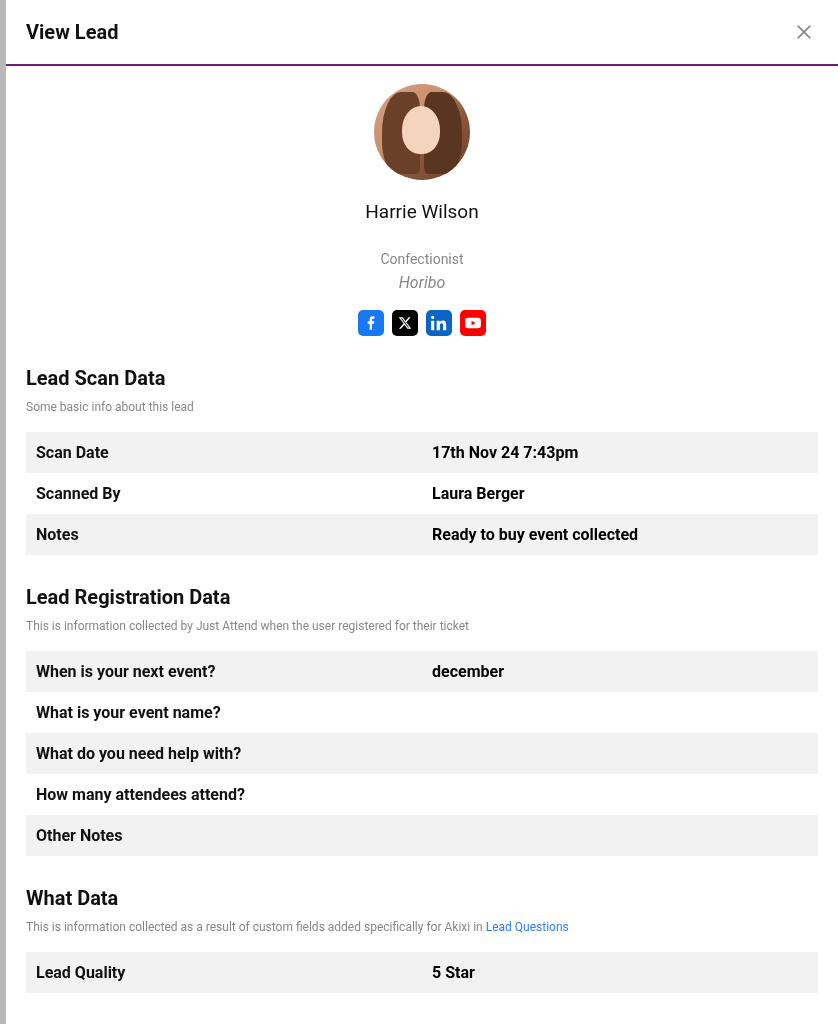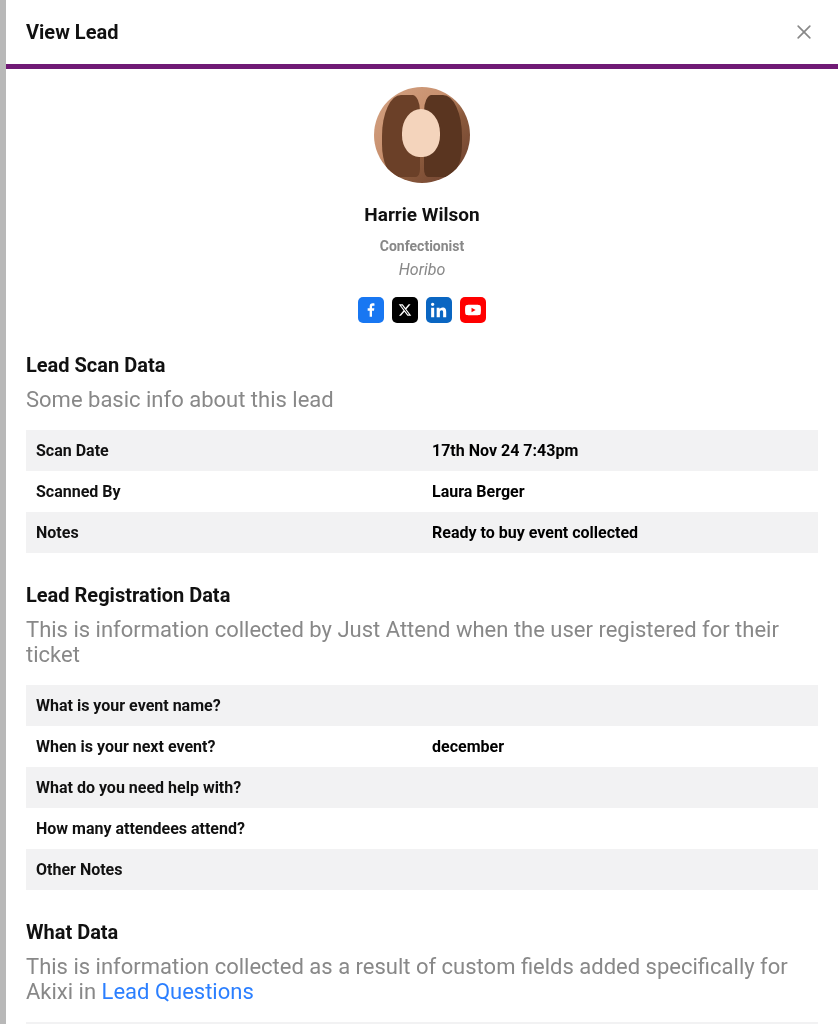--- a/index.html
+++ b/index.html
@@ -24,21 +24,21 @@
     .modal {
       margin-left: 6px;
       width: 832px;
       background: #fff;
     }
     .modal-header {
       display: flex;
       justify-content: space-between;
       align-items: center;
       padding: 18px 20px 18px 20px;
-      border-bottom: 5px solid #701a75;
+      border-bottom: 2px solid #701a75;
     }
     .modal-title {
       font-size: 20px;
       font-weight: 700;
       color: #111;
     }
     .close-btn {
       background: none;
       border: none;
       cursor: pointer;
@@ -98,27 +98,27 @@
       position: absolute;
       right: 8px;
       top: 8px;
       width: 38px;
       height: 82px;
       background: #5a3520;
       border-radius: 20% 50% 40% 10%;
     }
     .profile-name {
       font-size: 19px;
-      font-weight: 700;
-      color: #111;
-      margin-bottom: 12px;
+      font-weight: 400;
+      color: #111;
+      margin-bottom: 28px;
     }
     .profile-role {
       font-size: 14px;
-      font-weight: 700;
+      font-weight: 400;
       color: #888;
       margin-bottom: 6px;
     }
     .profile-company {
       font-size: 16px;
       color: #888;
       margin-bottom: 18px;
       font-style: italic;
     }
     .socials {
@@ -141,21 +141,21 @@
     .social-yt { background: #ff0000; }
     .social-btn svg { width: 16px; height: 16px; fill: #fff; }
     .social-x svg { width: 14px; height: 14px; }
     .section-heading {
       font-size: 20px;
       font-weight: 700;
       color: #111;
       margin-bottom: 10px;
     }
     .section-sub {
-      font-size: 22px;
+      font-size: 12px;
       color: #888;
       margin-bottom: 18px;
     }
     .section-sub a {
       color: #2b7fff;
       text-decoration: none;
     }
     .data-table {
       width: 100%;
       border-collapse: collapse;
@@ -254,26 +254,26 @@
         <td class="value">Ready to buy event collected</td>
       </tr>
     </tbody>
       </table>
 
     <h2 class="section-heading">Lead Registration Data</h2>
     <p class="section-sub">This is information collected by Just Attend when the user registered for their ticket</p>
     <table class="data-table">
       <tbody>
           <tr>
+        <td class="label">When is your next event?</td>
+        <td class="value">december</td>
+      </tr>
+      <tr>
         <td class="label">What is your event name?</td>
         <td class="value"></td>
-      </tr>
-      <tr>
-        <td class="label">When is your next event?</td>
-        <td class="value">december</td>
       </tr>
       <tr>
         <td class="label">What do you need help with?</td>
         <td class="value"></td>
       </tr>
       <tr>
         <td class="label">How many attendees attend?</td>
         <td class="value"></td>
       </tr>
       <tr>

